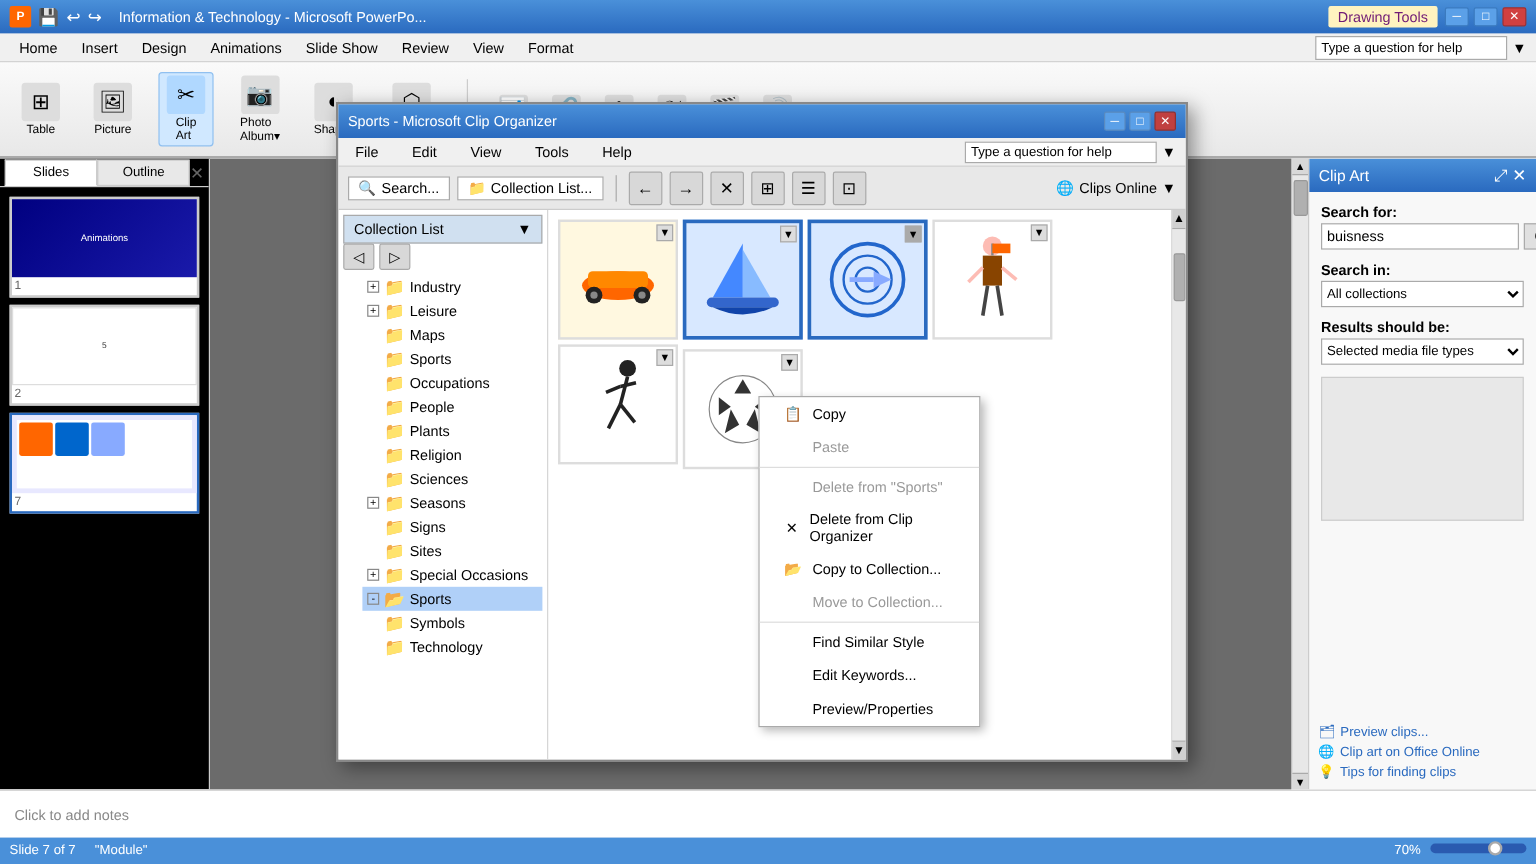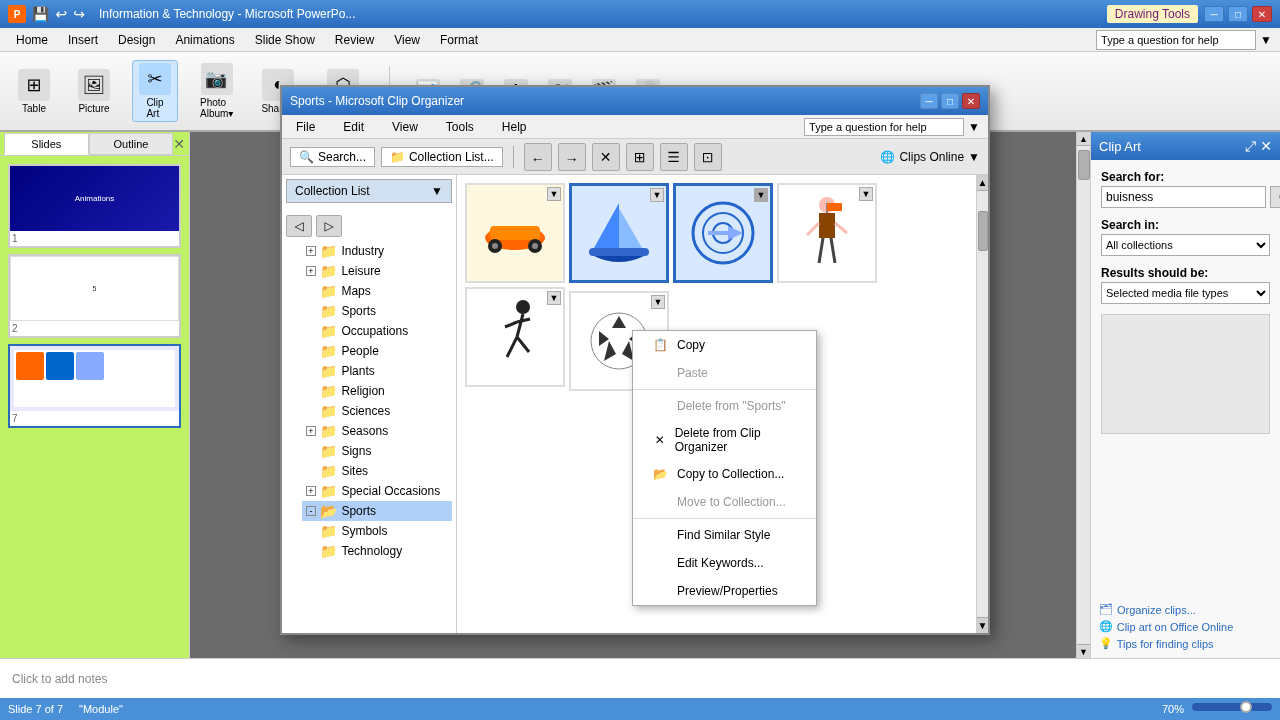--- a/index.html
+++ b/index.html
@@ -24,21 +24,21 @@
     .ribbon { height: 80px; background: linear-gradient(180deg, #fafafa 0%, #e8e8e8 100%); border-bottom: 2px solid #aaa; display: flex; flex-direction: column; }
     .ribbon-content { flex: 1; display: flex; align-items: center; padding: 4px 12px; gap: 16px; }
     .ribbon-btn { display: flex; flex-direction: column; align-items: center; gap: 2px; cursor: pointer; padding: 2px 6px; border-radius: 3px; }
     .ribbon-icon { width: 32px; height: 32px; background: #ddd; border-radius: 3px; display: flex; align-items: center; justify-content: center; font-size: 18px; }
     .ribbon-label { font-size: 10px; }
 
     
     .main-content { flex: 1; display: flex; overflow: hidden; }
 
     
-    .slides-panel { width: 190px; background: #bef264; border-right: 1px solid #ccc; display: flex; flex-direction: column; overflow: hidden; }
+    .slides-panel { width: 175px; background: #000000; border-right: 1px solid #ccc; display: flex; flex-direction: column; overflow: hidden; }
     .slides-tab { flex: 1; padding: 4px; text-align: center; font-size: 11px; cursor: pointer; background: #e8e8e8; border: 1px solid #ccc; }
     .slides-tab.active { background: white; border-bottom-color: white; }
     .slides-list { flex: 1; overflow-y: auto; padding: 8px; display: flex; flex-direction: column; gap: 6px; }
     .slide-thumb { background: white; border: 2px solid #ccc; cursor: pointer; display: flex; flex-direction: column; }
     .slide-thumb.active { border-color: #2a6abf; }
     .slide-num { font-size: 10px; color: #666; padding: 2px; }
     .slide-preview { height: 65px; background: linear-gradient(135deg, #1a1a8c 0%, #000080 100%); display: flex; align-items: center; justify-content: center; }
     .slide-preview.light { background: white; }
 
     
@@ -62,21 +62,21 @@
     .dialog-toolbar { height: 36px; background: #e8e8e8; border-bottom: 1px solid #ccc; display: flex; align-items: center; padding: 0 8px; gap: 6px; }
     .dtb-btn { width: 28px; height: 28px; background: #d8d8d8; border: 1px solid #aaa; border-radius: 2px; display: flex; align-items: center; justify-content: center; cursor: pointer; font-size: 14px; }
     .dtb-sep { width: 1px; height: 22px; background: #aaa; margin: 0 4px; }
     .dtb-search { display: flex; align-items: center; background: white; border: 1px solid #aaa; padding: 2px 8px; font-size: 12px; cursor: pointer; gap: 4px; }
     .dtb-coll { display: flex; align-items: center; background: white; border: 1px solid #aaa; padding: 2px 8px; font-size: 12px; cursor: pointer; gap: 4px; }
     .dtb-online { display: flex; align-items: center; gap: 4px; font-size: 12px; cursor: pointer; margin-left: auto; }
 
     
     .dialog-body { flex: 1; display: flex; overflow: hidden; }
     .collection-tree { width: 175px; background: white; border-right: 1px solid #ccc; overflow-y: auto; padding: 4px; }
-    .tree-header { font-size: 12px; padding: 4px 8px; background: #d0e0f0; border: 1px solid #aaa; margin-bottom: 12px; display: flex; align-items: center; justify-content: space-between; }
+    .tree-header { font-size: 12px; padding: 4px 8px; background: #d0e0f0; border: 1px solid #aaa; margin-bottom: 0; display: flex; align-items: center; justify-content: space-between; }
     .tree-nav { display: flex; gap: 4px; margin-bottom: 4px; }
     .tree-nav-btn { width: 26px; height: 22px; background: #d8d8d8; border: 1px solid #aaa; border-radius: 2px; display: flex; align-items: center; justify-content: center; cursor: pointer; font-size: 12px; }
     .tree-item { display: flex; align-items: center; gap: 4px; padding: 2px 4px; cursor: pointer; font-size: 12px; }
     .tree-item.selected { background: #b0d0f8; }
     .tree-expand { width: 10px; height: 10px; border: 1px solid #888; display: flex; align-items: center; justify-content: center; font-size: 9px; cursor: pointer; }
     .tree-icon { font-size: 14px; }
     .tree-children { padding-left: 16px; }
 
     
     .clip-area { flex: 1; background: white; overflow-y: auto; padding: 8px; display: flex; flex-wrap: wrap; align-content: flex-start; gap: 4px; position: relative; }
@@ -342,21 +342,21 @@
           <div class="cap-label">Results should be:</div>
           <select class="cap-select">
             <option>Selected media file types</option>
           </select>
         </div>
         <div class="cap-results"></div>
       </div>
       <div class="cap-footer">
         <div class="cap-link">
           <span>🗂</span>
-          <span>Organize clips...</span>
+          <span>Preview clips...</span>
         </div>
         <div class="cap-link">
           <span>🌐</span>
           <span>Clip art on Office Online</span>
         </div>
         <div class="cap-link">
           <span>💡</span>
           <span>Tips for finding clips</span>
         </div>
       </div>

